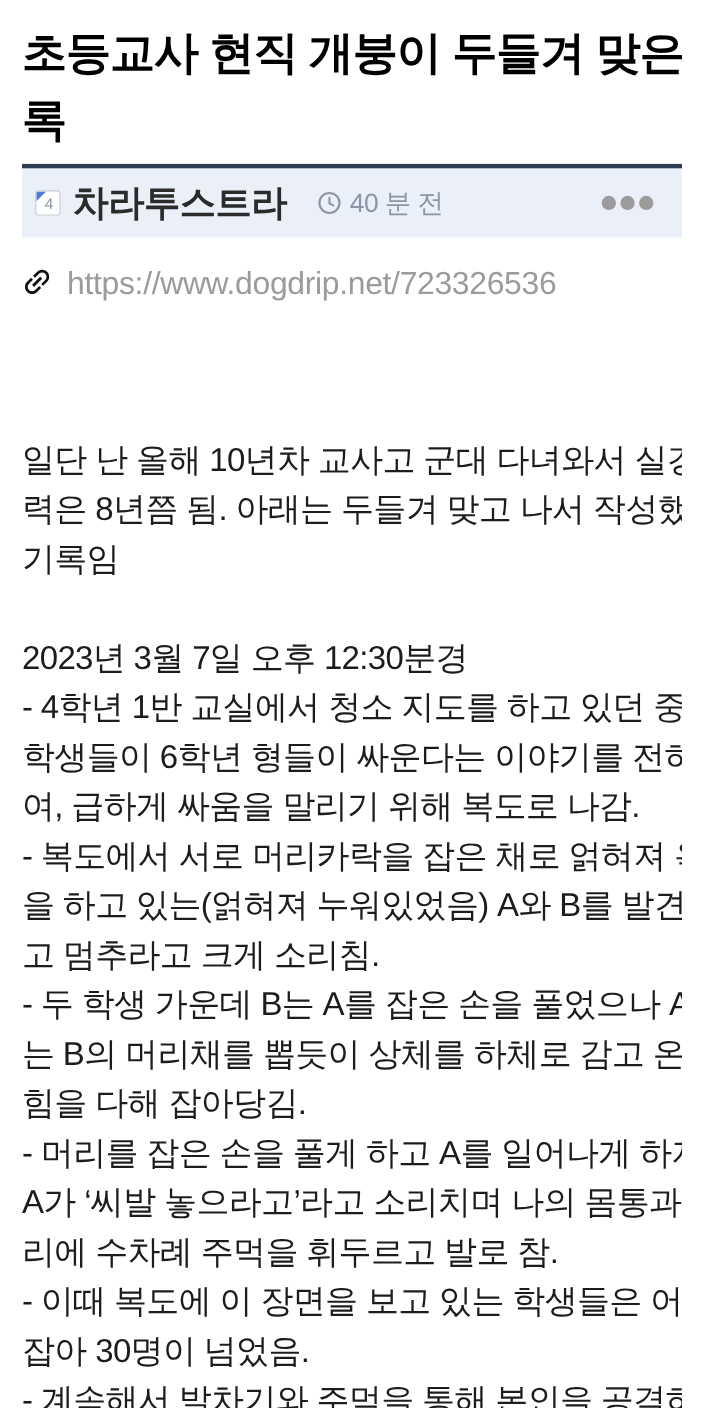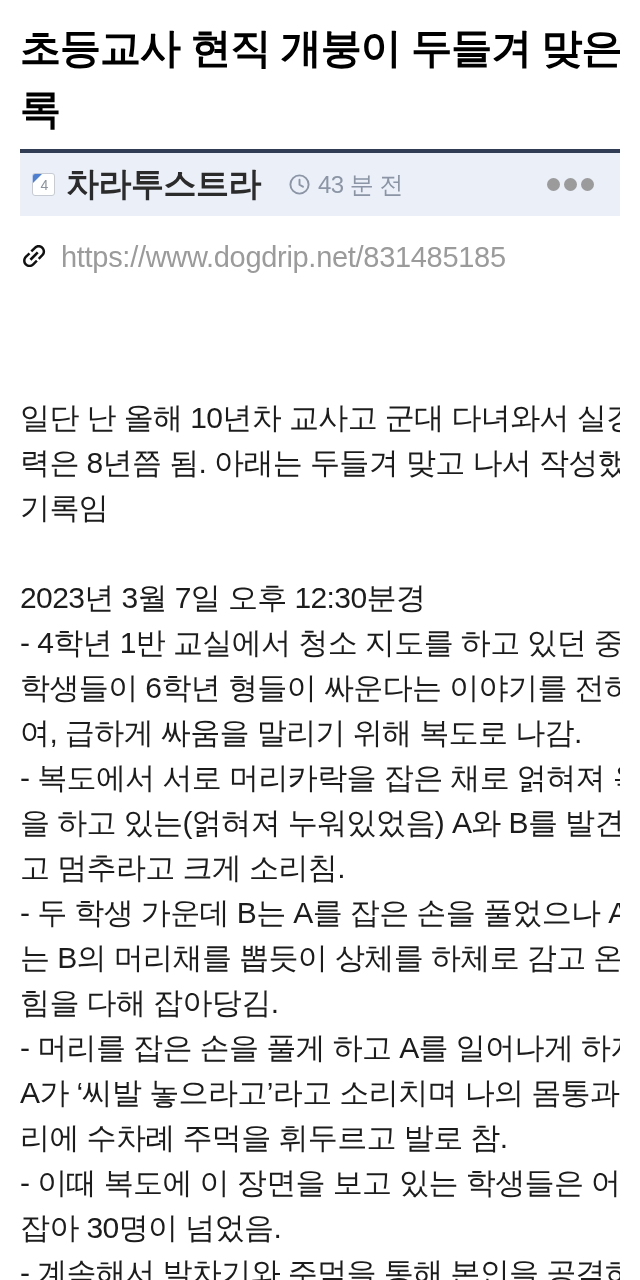--- a/index.html
+++ b/index.html
@@ -120,39 +120,39 @@
 
     <span class="author-name">차라투스트라</span>
 
     <span class="time-wrap">
       <span>
         <svg width="23" height="23" viewBox="0 0 24 24">
           <circle cx="12" cy="12" r="9.5" fill="none" stroke="#8b95a5" stroke-width="2"></circle>
           <path d="M12 7v5.3l3.6 2" fill="none" stroke="#8b95a5" stroke-width="2" stroke-linecap="round"></path>
         </svg>
       </span>
-      <span class="time-text">43 분 전</span>
+      <span class="time-text">40 분 전</span>
     </span>
 
     <span class="spacer"></span>
 
     <span class="more-dots">
       <i></i>
         <i></i>
         <i></i>
     </span>
   </div>
 
   <div class="link-row">
     <span class="link-icon">
       <svg width="31" height="31" viewBox="0 0 24 24">
         <path fill="#111111" d="M3.9 12c0-1.71 1.39-3.1 3.1-3.1h4V7H7c-2.76 0-5 2.24-5 5s2.24 5 5 5h4v-1.9H7c-1.71 0-3.1-1.39-3.1-3.1zM8 13h8v-2H8v2zm9-6h-4v1.9h4c1.71 0 3.1 1.39 3.1 3.1s-1.39 3.1-3.1 3.1h-4V17h4c2.76 0 5-2.24 5-5s-2.24-5-5-5z"></path>
       </svg>
     </span>
-    <a class="link-url">https://www.dogdrip.net/831485185</a>
+    <a class="link-url">https://www.dogdrip.net/723326536</a>
   </div>
 
   <div class="post-body">일단 난 올해 10년차 교사고 군대 다녀와서 실경
 력은 8년쯤 됨. 아래는 두들겨 맞고 나서 작성했던
 기록임
 
 2023년 3월 7일 오후 12:30분경
 - 4학년 1반 교실에서 청소 지도를 하고 있던 중
 학생들이 6학년 형들이 싸운다는 이야기를 전하
 여, 급하게 싸움을 말리기 위해 복도로 나감.

